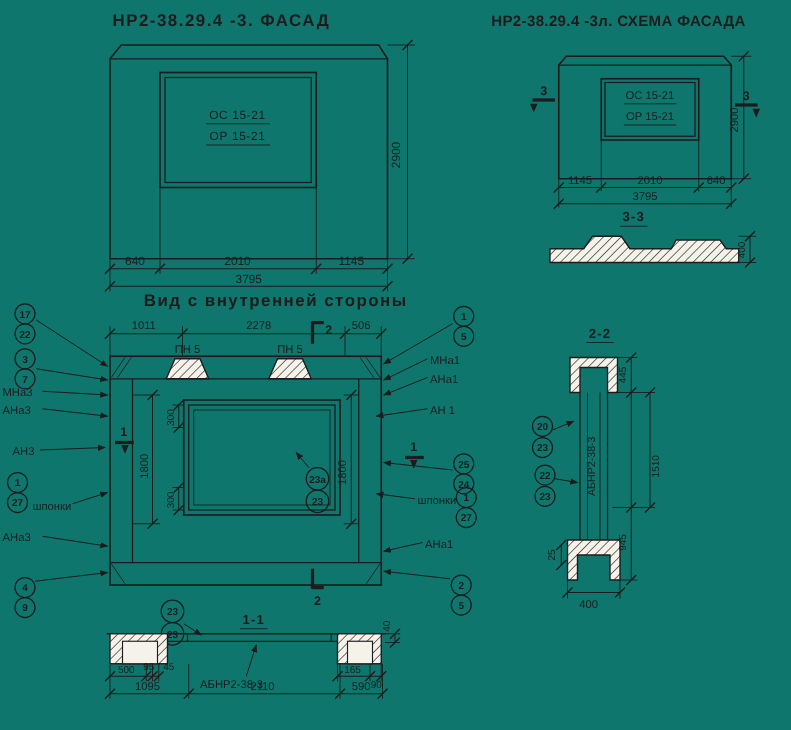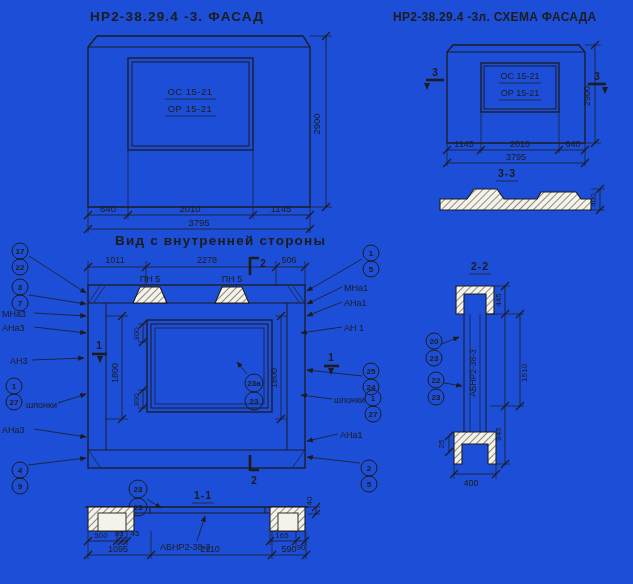--- a/index.html
+++ b/index.html
@@ -1,16 +1,16 @@
 <!DOCTYPE html>
 <html><head>
 <meta charset="utf-8">
 <style>
   html,body{margin:0;padding:0;background:#e9e7e1;}
-  #sheet{position:relative;width:633px;height:584px;background:#1d4ed8;overflow:hidden;}
+  #sheet{position:relative;width:633px;height:584px;background:#0f766e;overflow:hidden;}
   svg{display:block;}
   text{font-family:"Liberation Sans", sans-serif;fill:#1c1c1c;}
   .ttl{font-size:13.5px;font-weight:700;letter-spacing:1.2px;}
   .ttl2{font-size:12px;font-weight:700;letter-spacing:0.3px;}
   .sec{font-size:10.5px;font-weight:700;letter-spacing:1px;}
   .mark{font-size:10px;font-weight:700;}
   .lbl{font-size:9.5px;}
   .s{font-size:9px;}
   .xs{font-size:8px;}
   .call{font-size:8px;font-weight:700;}

